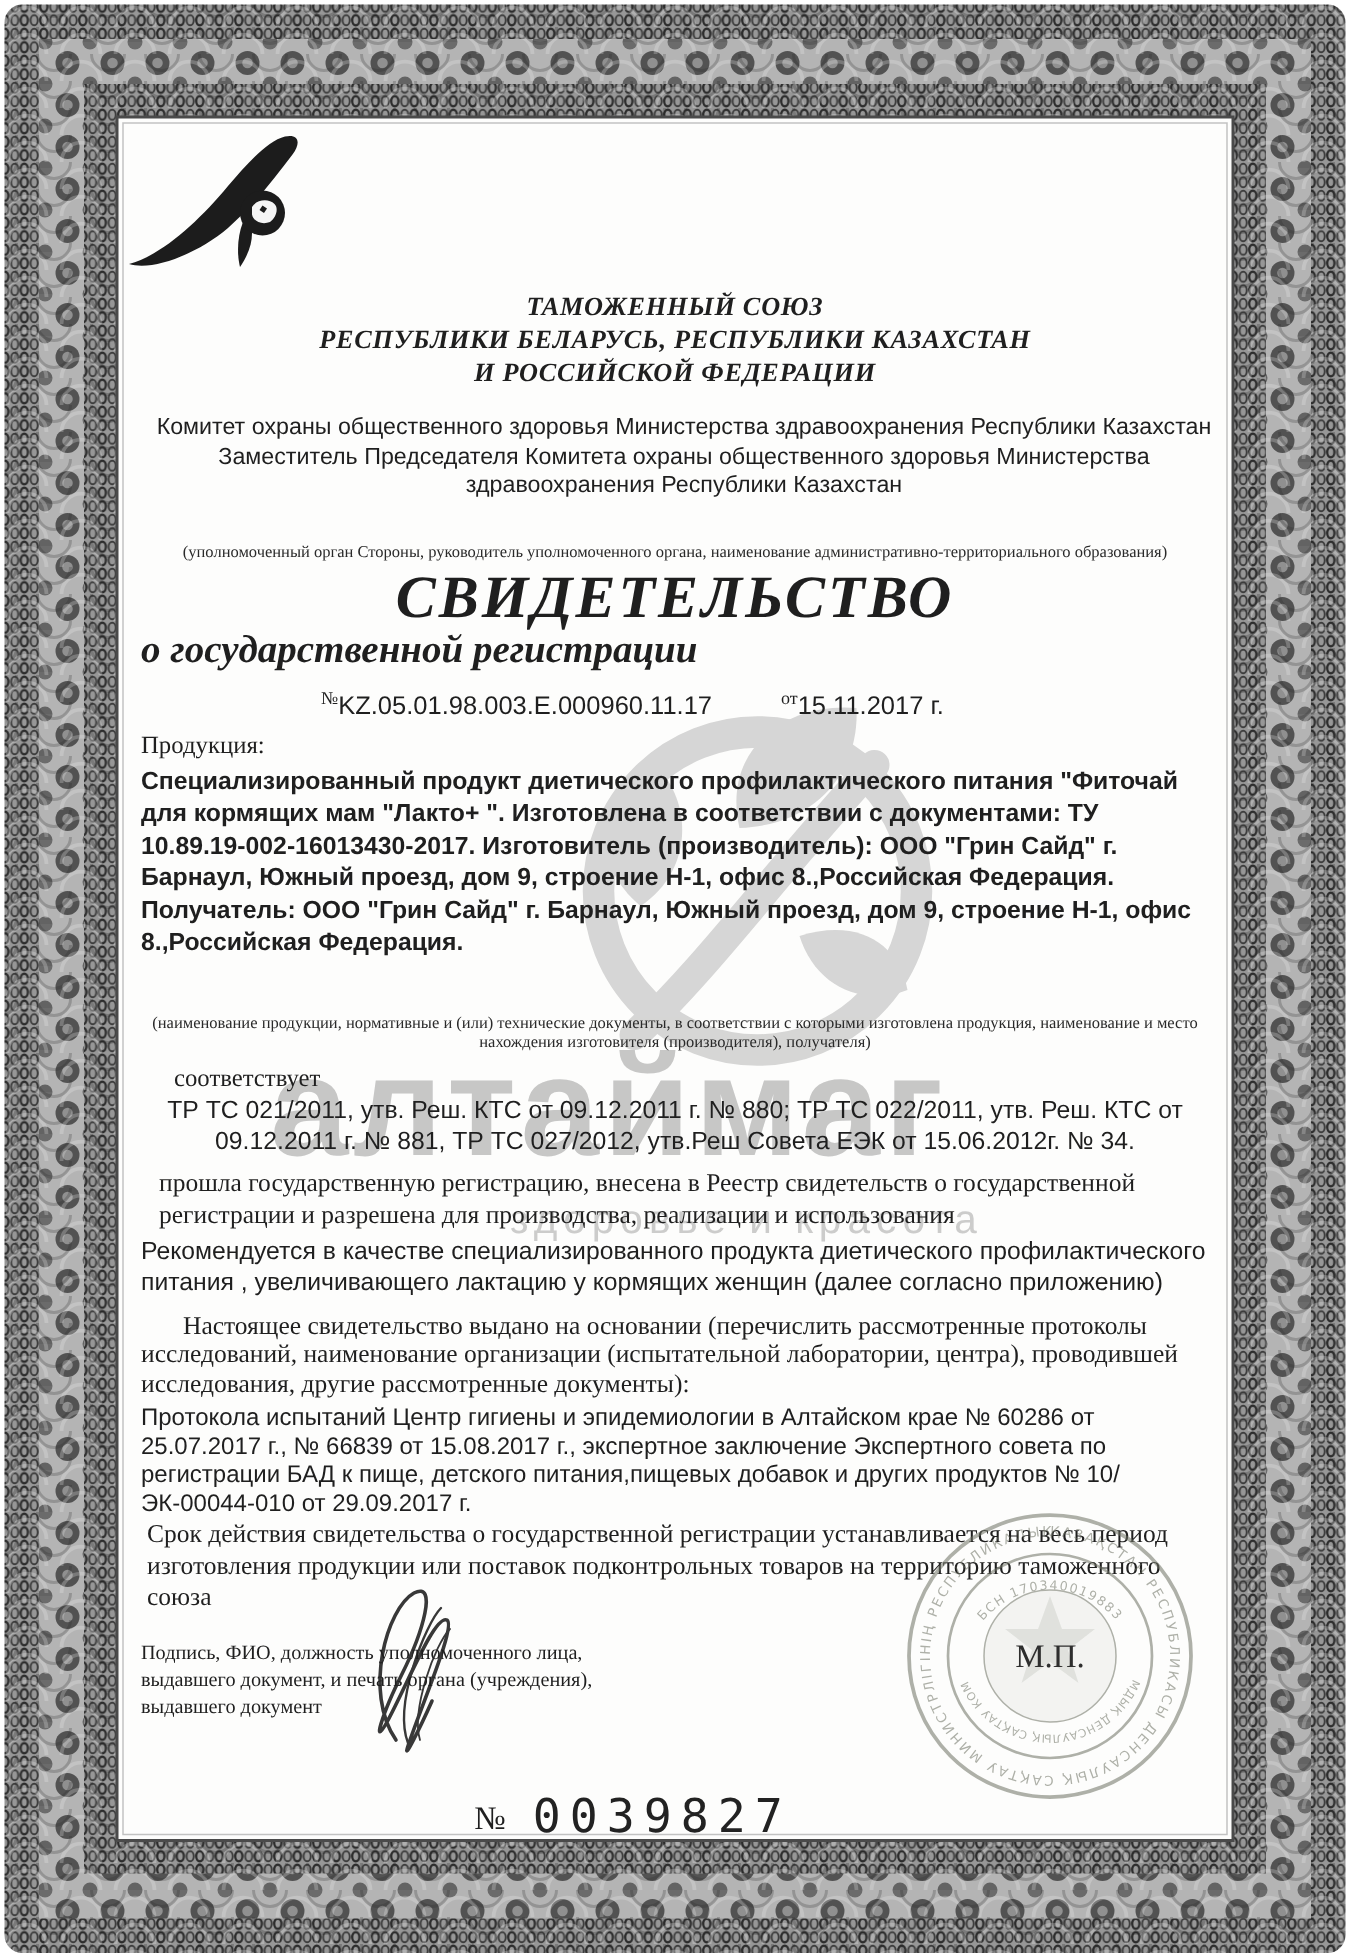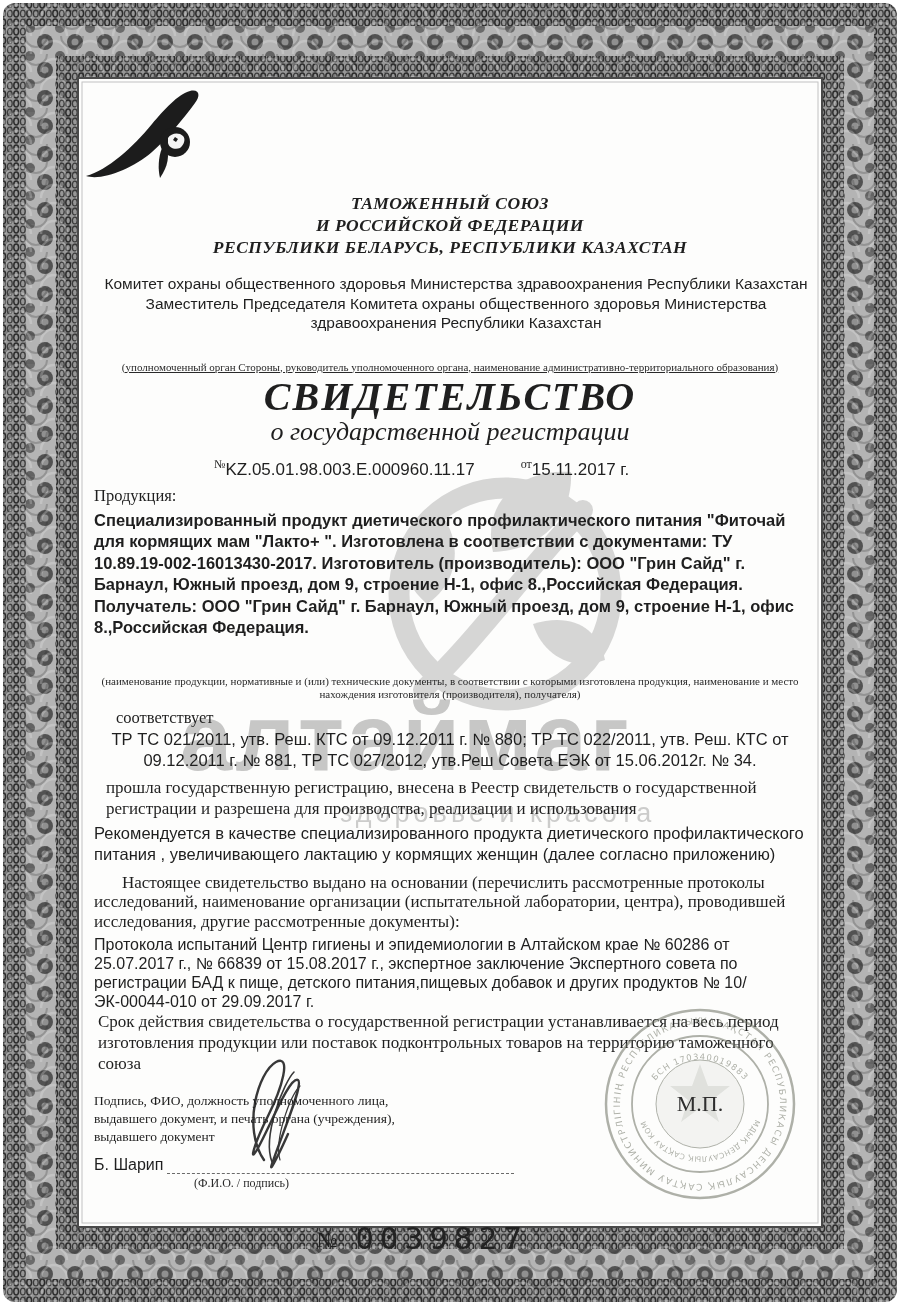--- a/index.html
+++ b/index.html
@@ -12,24 +12,24 @@
   .wm-tagline{position:absolute;left:328px;top:798px;font-family:"Liberation Sans",sans-serif;
               font-size:27px;letter-spacing:4px;color:rgba(150,150,150,0.48);white-space:nowrap;}
   .wm-logo{position:absolute;left:353px;top:452px;}
   .content{position:absolute;left:78px;top:78px;width:744px;height:872px;z-index:2;
            padding:4px 16px;box-sizing:border-box;}
   .logo-wrap{width:130px;height:94px;margin:4px auto 0 auto;transform:translateX(-14px);}
   .union-title{margin-top:8px;text-align:center;font-style:italic;font-weight:bold;
                font-size:17.5px;line-height:22px;letter-spacing:0.5px;}
   .authority{margin:16px auto 0 auto;text-align:center;font-family:"Liberation Sans",sans-serif;
              font-size:15.5px;line-height:19.5px;width:724px;}
-  .org-note{margin-top:28px;text-align:center;font-size:11px;line-height:13px;color:#2a2a2a;text-decoration:underline;}
+  .org-note{margin-top:28px;text-align:center;font-size:11px;line-height:13px;color:#2a2a2a;}
   .doc-title{margin-top:2px;text-align:center;font-style:italic;font-weight:bold;
              font-size:40px;line-height:42px;letter-spacing:2px;}
-  .doc-subtitle{text-align:center;font-style:italic;font-weight:normal;font-size:26px;line-height:28px;}
+  .doc-subtitle{text-align:left;font-style:italic;font-weight:bold;font-size:26px;line-height:28px;}
   .reg-line{margin-top:8px;margin-left:120px;font-family:"Liberation Sans",sans-serif;
             font-size:17px;line-height:20px;}
   .sup{font-family:"Liberation Serif",serif;font-size:12px;vertical-align:7px;}
   .reg-gap{display:inline-block;width:46px;}
   .product-label{margin-top:6px;font-size:16.5px;}
   .para-sans{margin-top:4px;font-family:"Liberation Sans",sans-serif;font-size:16.5px;line-height:21.5px;font-weight:bold;}
   .product-note{margin-top:36px;text-align:center;font-size:11px;line-height:13px;color:#2a2a2a;}
   .conforms{margin-top:8px;padding-left:22px;font-size:16.5px;line-height:18px;}
   .regulations{margin-top:2px;font-family:"Liberation Sans",sans-serif;font-size:16.5px;line-height:21px;text-align:center;}
   .para-serif{margin-top:6px;font-size:17px;line-height:21px;padding-left:12px;}
@@ -103,22 +103,22 @@
       <path fill="#1c1c1c" d="M6,90 C28,84 52,62 72,38 C84,24 98,8 110,5 C119,3 121,9 115,17
                C103,33 88,52 72,66 C52,83 22,95 6,90 Z"></path>
       <path fill="#1c1c1c" d="M86,58 C90,70 88,80 80,92 C78,84 78,72 82,62 Z"></path>
       <circle cx="95" cy="56" r="15" fill="#1c1c1c"></circle>
       <path fill="#f5f5f5" d="M88,52 C91,47 99,46 103,50 C106,53 104,59 100,62 C95,64 89,62 88,57 Z
                M95,51 l3,2 -2,3 -3,-2 Z" fill-rule="evenodd"></path>
     </svg>
 
     <div class="union-title">
       <div>ТАМОЖЕННЫЙ СОЮЗ</div>
+      <div>РЕСПУБЛИКИ БЕЛАРУСЬ, РЕСПУБЛИКИ КАЗАХСТАН</div>
       <div>И РОССИЙСКОЙ ФЕДЕРАЦИИ</div>
-      <div>РЕСПУБЛИКИ БЕЛАРУСЬ, РЕСПУБЛИКИ КАЗАХСТАН</div>
     </div>
 
     <div class="authority">Комитет охраны общественного здоровья Министерства здравоохранения Республики Казахстан Заместитель Председателя Комитета охраны общественного здоровья Министерства здравоохранения Республики Казахстан</div>
 
     <div class="org-note">(уполномоченный орган Стороны, руководитель уполномоченного органа, наименование административно-территориального образования)</div>
 
     <div class="doc-title">СВИДЕТЕЛЬСТВО</div>
     <div class="doc-subtitle">о государственной регистрации</div>
 
     <div class="reg-line">
@@ -133,25 +133,20 @@
     <div class="regulations">ТР ТС 021/2011, утв. Реш. КТС от 09.12.2011 г. № 880; ТР ТС 022/2011, утв. Реш. КТС от 09.12.2011 г. № 881, ТР ТС 027/2012, утв.Реш Совета ЕЭК от 15.06.2012г. № 34.</div>
     <div class="para-serif">прошла государственную регистрацию, внесена в Реестр свидетельств о государственной регистрации и разрешена для производства, реализации и использования</div>
     <div class="recommendation">Рекомендуется в качестве специализированного продукта диетического профилактического питания , увеличивающего лактацию у кормящих женщин (далее согласно приложению)</div>
 
     <div class="basis-intro">Настоящее свидетельство выдано на основании (перечислить рассмотренные протоколы исследований, наименование организации  (испытательной лаборатории, центра), проводившей исследования, другие рассмотренные документы):</div>
     <div class="protocols">Протокола испытаний Центр гигиены и эпидемиологии в Алтайском крае № 60286 от 25.07.2017 г., № 66839 от 15.08.2017 г., экспертное заключение Экспертного совета по регистрации БАД к пище, детского питания,пищевых добавок и других продуктов № 10/ЭК-00044-010 от 29.09.2017 г.</div>
     <div class="validity">Срок действия свидетельства о государственной регистрации устанавливается на весь период изготовления продукции или поставок подконтрольных товаров на территорию таможенного союза</div>
 
     <div class="sig-note">Подпись, ФИО,  должность уполномоченного лица, выдавшего документ, и печать органа (учреждения), выдавшего документ</div>
 
-    <div class="sig-row">
-      <span class="sig-name">Б. Шарип</span>
-      <span class="sig-line"></span>
-      <span class="sig-caption">(Ф.И.О. / подпись)</span>
-    </div>
 
     <div class="serial-row">
       <span class="serial-label">№</span><span class="serial-num">0039827</span>
     </div>
   </div>
 
   <svg class="squiggle" width="110" height="130" viewBox="0 0 110 130" aria-hidden="true">
     <g fill="none" stroke="#1d1d1d" stroke-linecap="round" opacity="0.88">
       <path d="M42,112 C20,80 36,24 54,14 C70,6 60,40 46,68 C32,96 26,118 36,100 C50,74 68,28 76,32 C82,36 60,86 50,116 C46,128 58,104 66,86" stroke-width="2.4"></path>
       <path d="M50,114 C40,88 62,34 72,24" stroke-width="1.6"></path>

